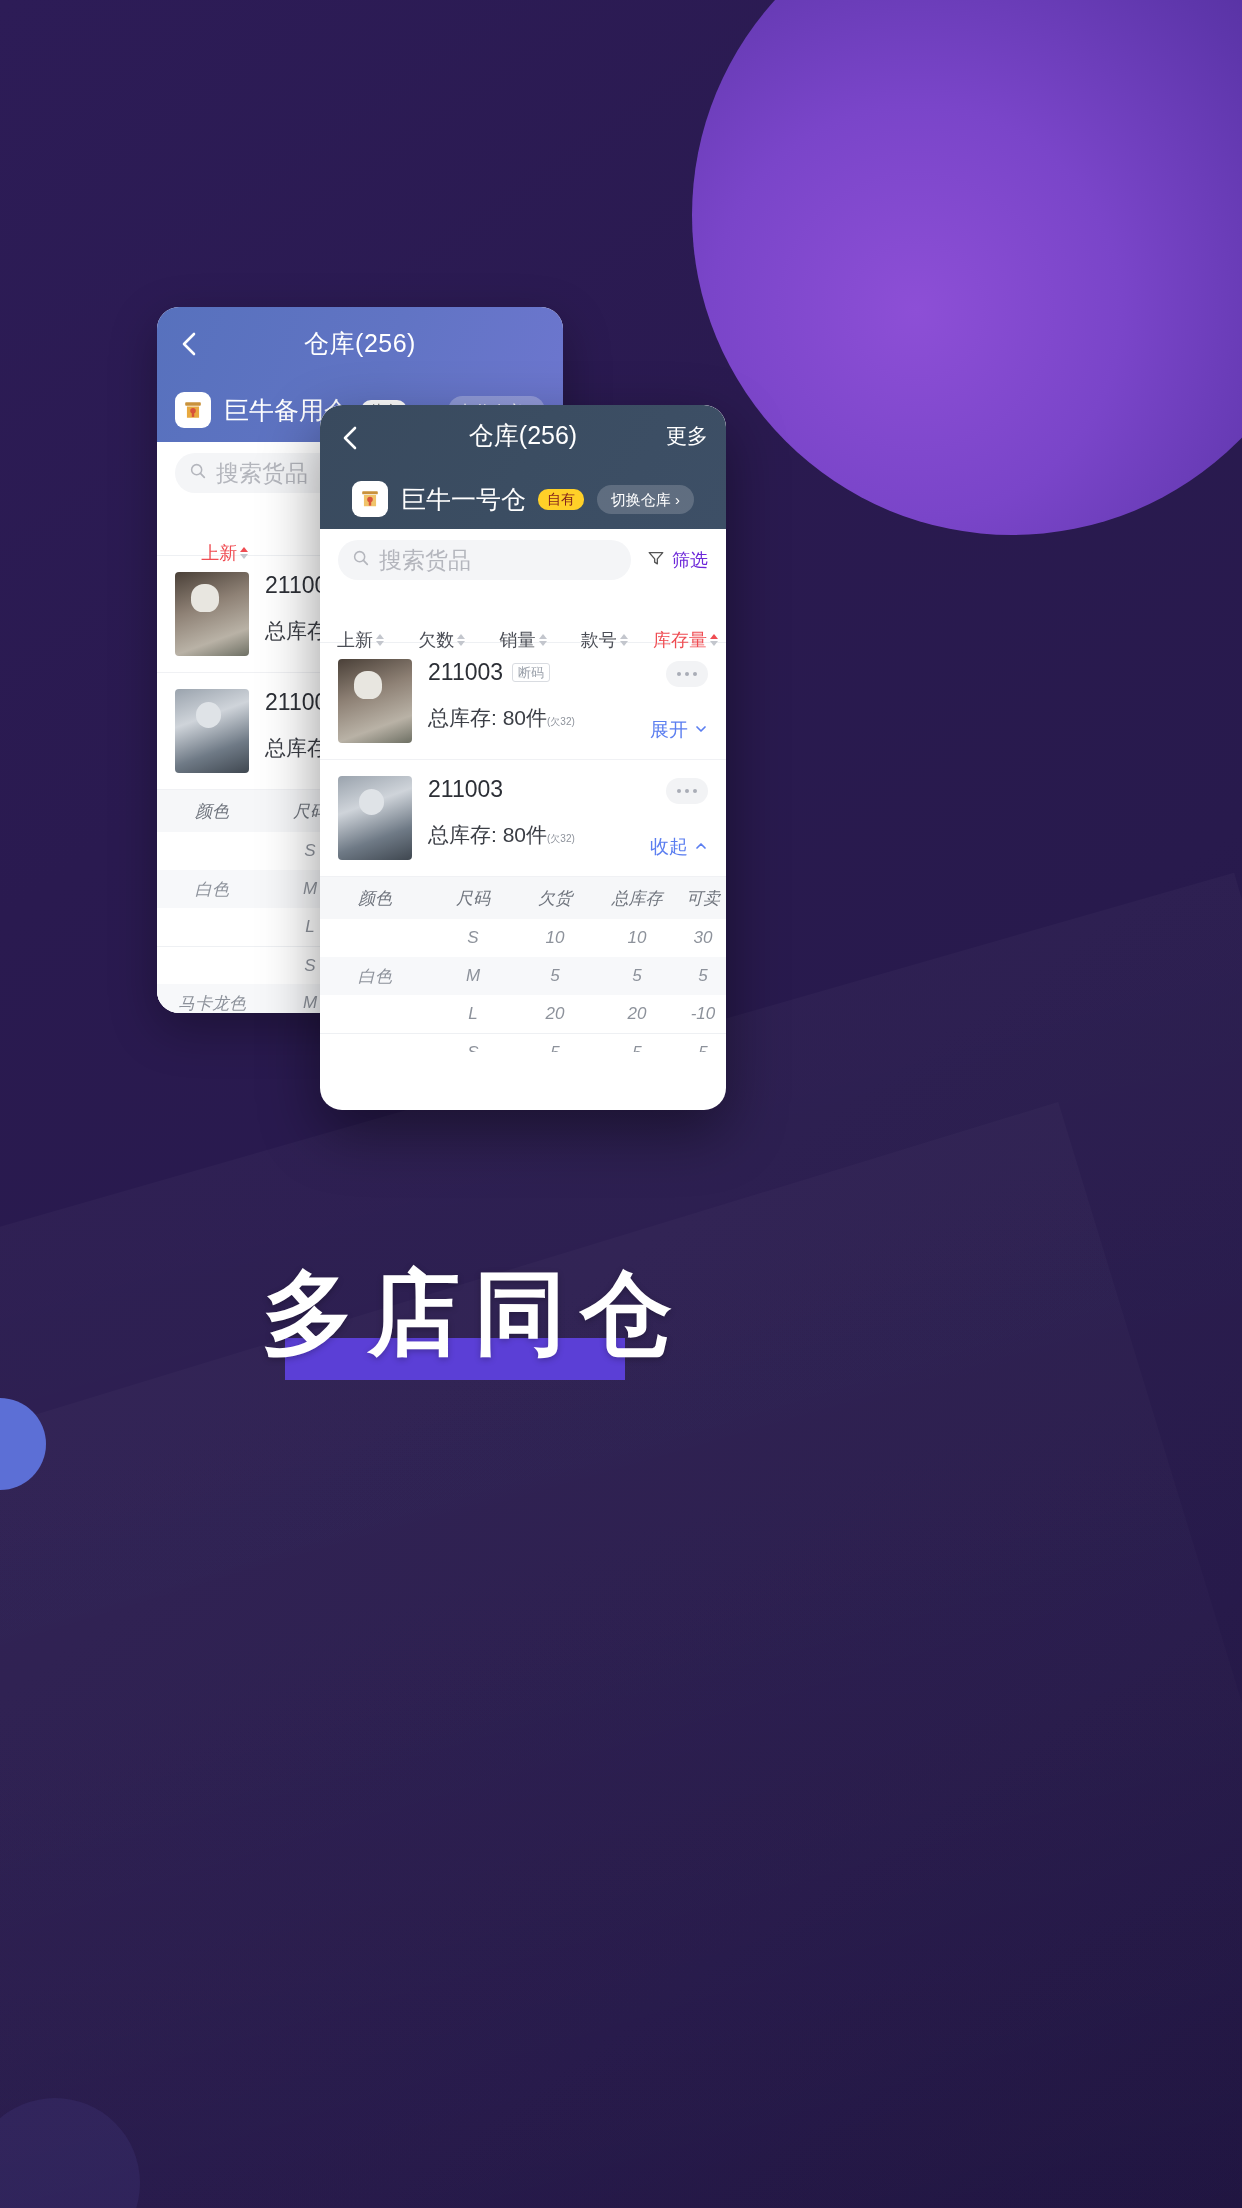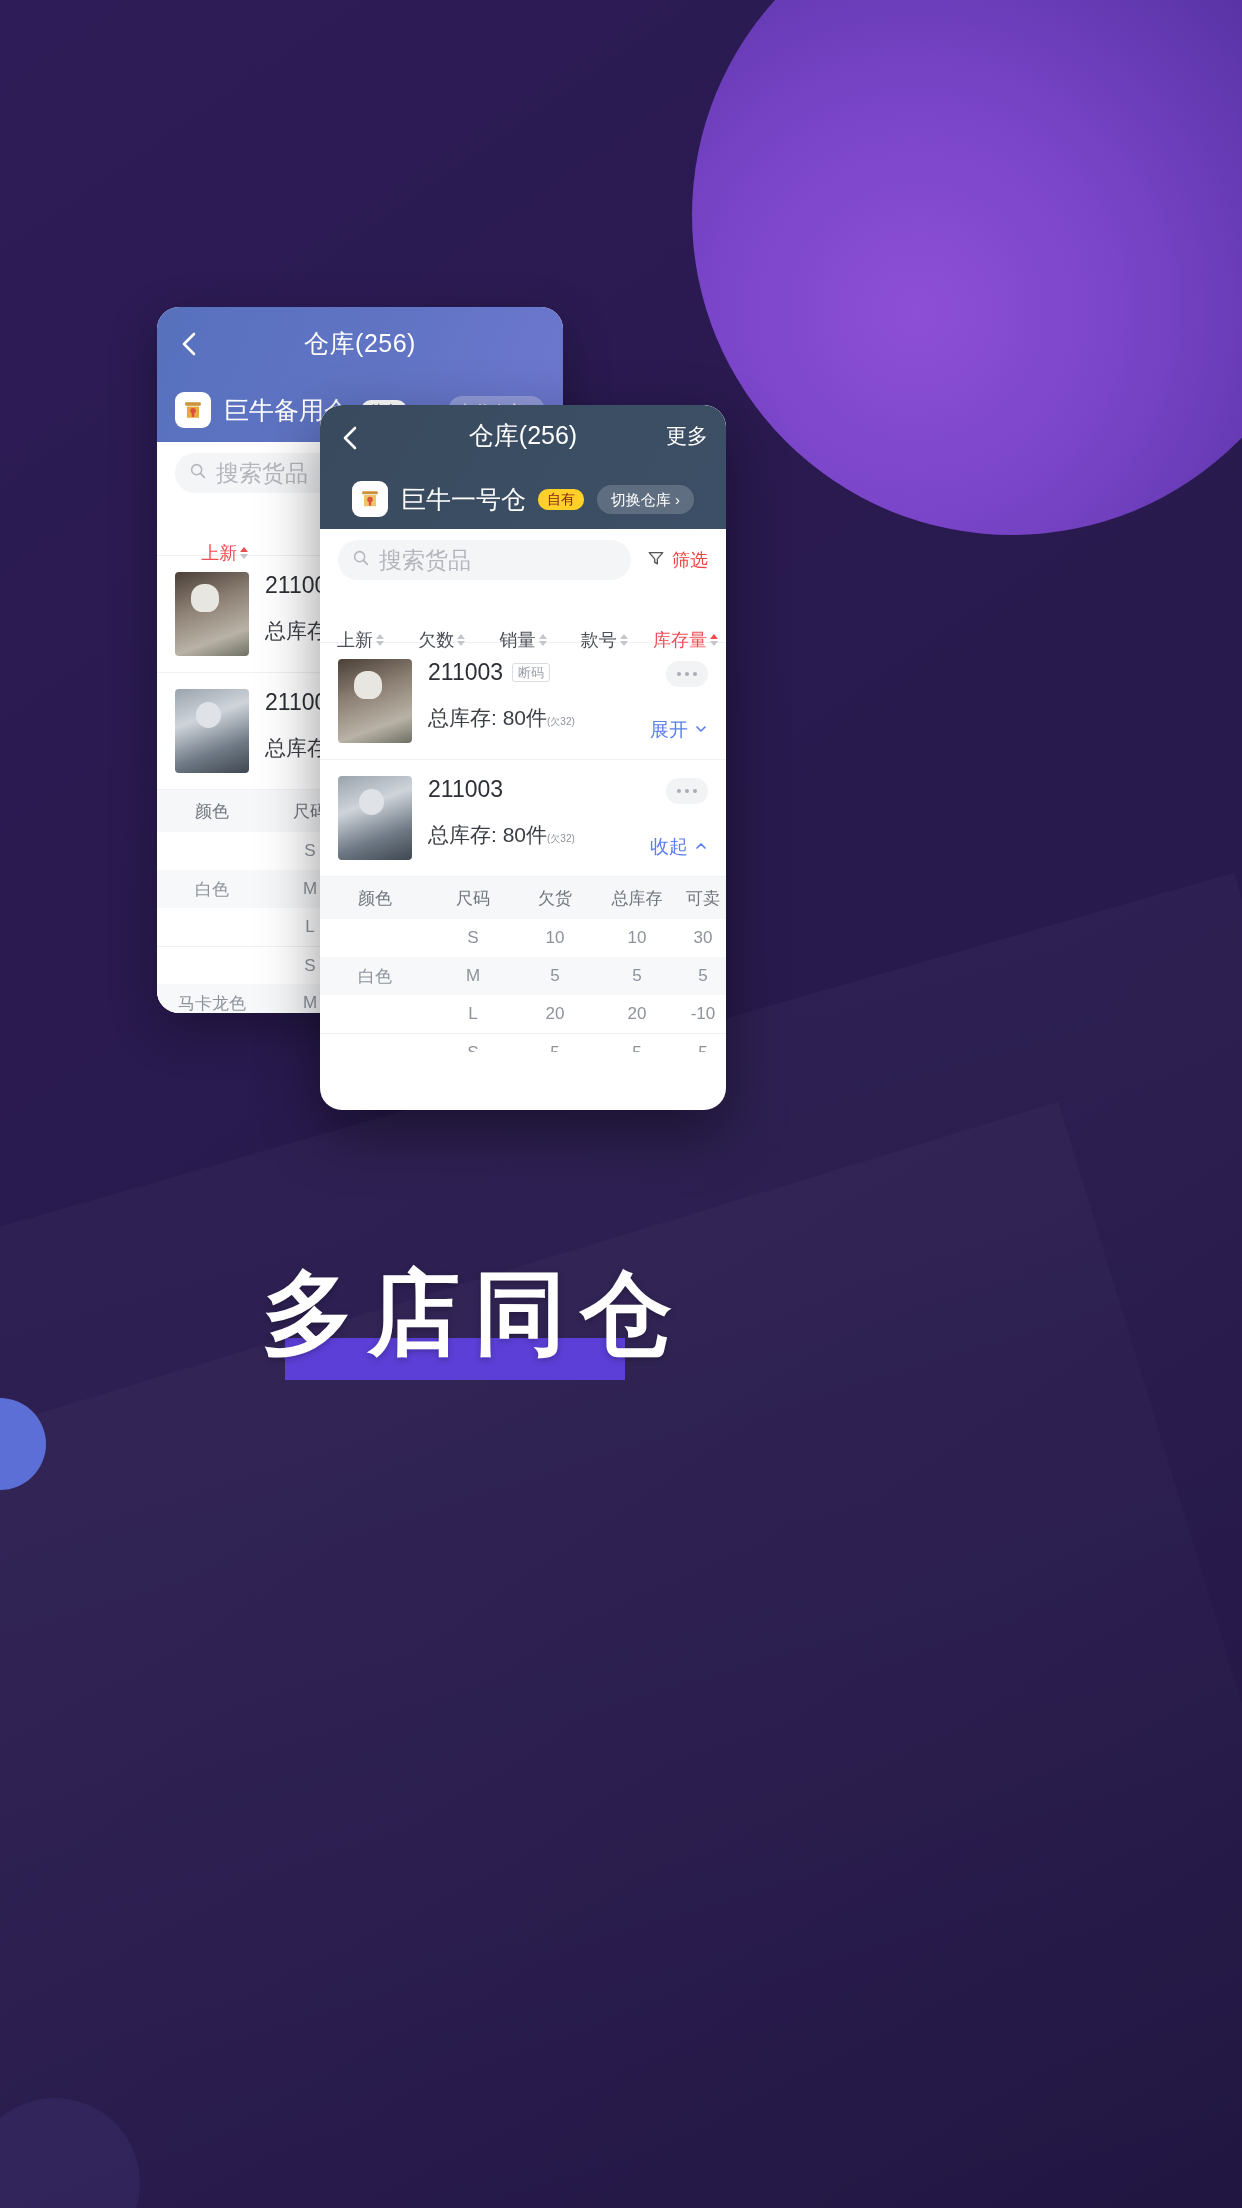--- a/index.html
+++ b/index.html
@@ -93,21 +93,21 @@
   }
   .search-row {
     height:62px; display:flex; align-items:center; padding:0 18px;
     background:#fff;
   }
   .search-box {
     flex:1; height:40px; background:#f4f5f7; border-radius:20px;
     display:flex; align-items:center; padding:0 14px; gap:9px;
   }
   .search-box .ph { color:#b4b6bd; font-size:23px;font-family:Liberation Serif, serif; }
-  .filter-btn { display:flex; align-items:center; gap:7px; margin-left:16px; color:#ef4444; font-size:18px; }
+  .filter-btn { display:flex; align-items:center; gap:7px; margin-left:16px; color:#6d28d9; font-size:18px; }
   .sort-row {
     height:52px; display:flex; align-items:center; background:#fff;
     border-bottom:1px solid #eef0f3;
   }
   .sort-item {
     flex:1; text-align:center; font-size:18px; color:#4a4d55;
     display:flex; align-items:center; justify-content:center; gap:3px;margin-top:47px;
   }
   .sort-item.active { color:#ef4c52; }
   .sortcar { display:inline-flex; flex-direction:column; gap:2px; }
@@ -139,21 +139,21 @@
     position:absolute; right:0; bottom:0; font-size:19px; color:#5b7ef0;
     display:flex; align-items:center; gap:6px;
   }
   .pexpand.collapse { color:#5b7ef0; }
 
   
   .dtable { background:#fff; font-size:17px; color:#8d929b; }
   .dtable .thead { display:flex; background:#f6f7f9; height:42px; align-items:center; color:#6f747d; }
   .dtable .trow  { display:flex; height:38px; align-items:center; }
   .dtable .trow.alt { background:#f7f8fa; }
-  .dtable .c { text-align:center; }
+  .dtable .c { text-align:center;font-style:italic; }
   .c-color { width:110px; }
   .c-size  { width:86px; }
   .c-owe   { width:78px; }
   .c-tot   { width:86px; }
   .c-avail { flex:1; }
   .grp-sep { border-top:1px solid #eef0f3; }
 
   
   .card-front {
     left:320px; top:405px;

